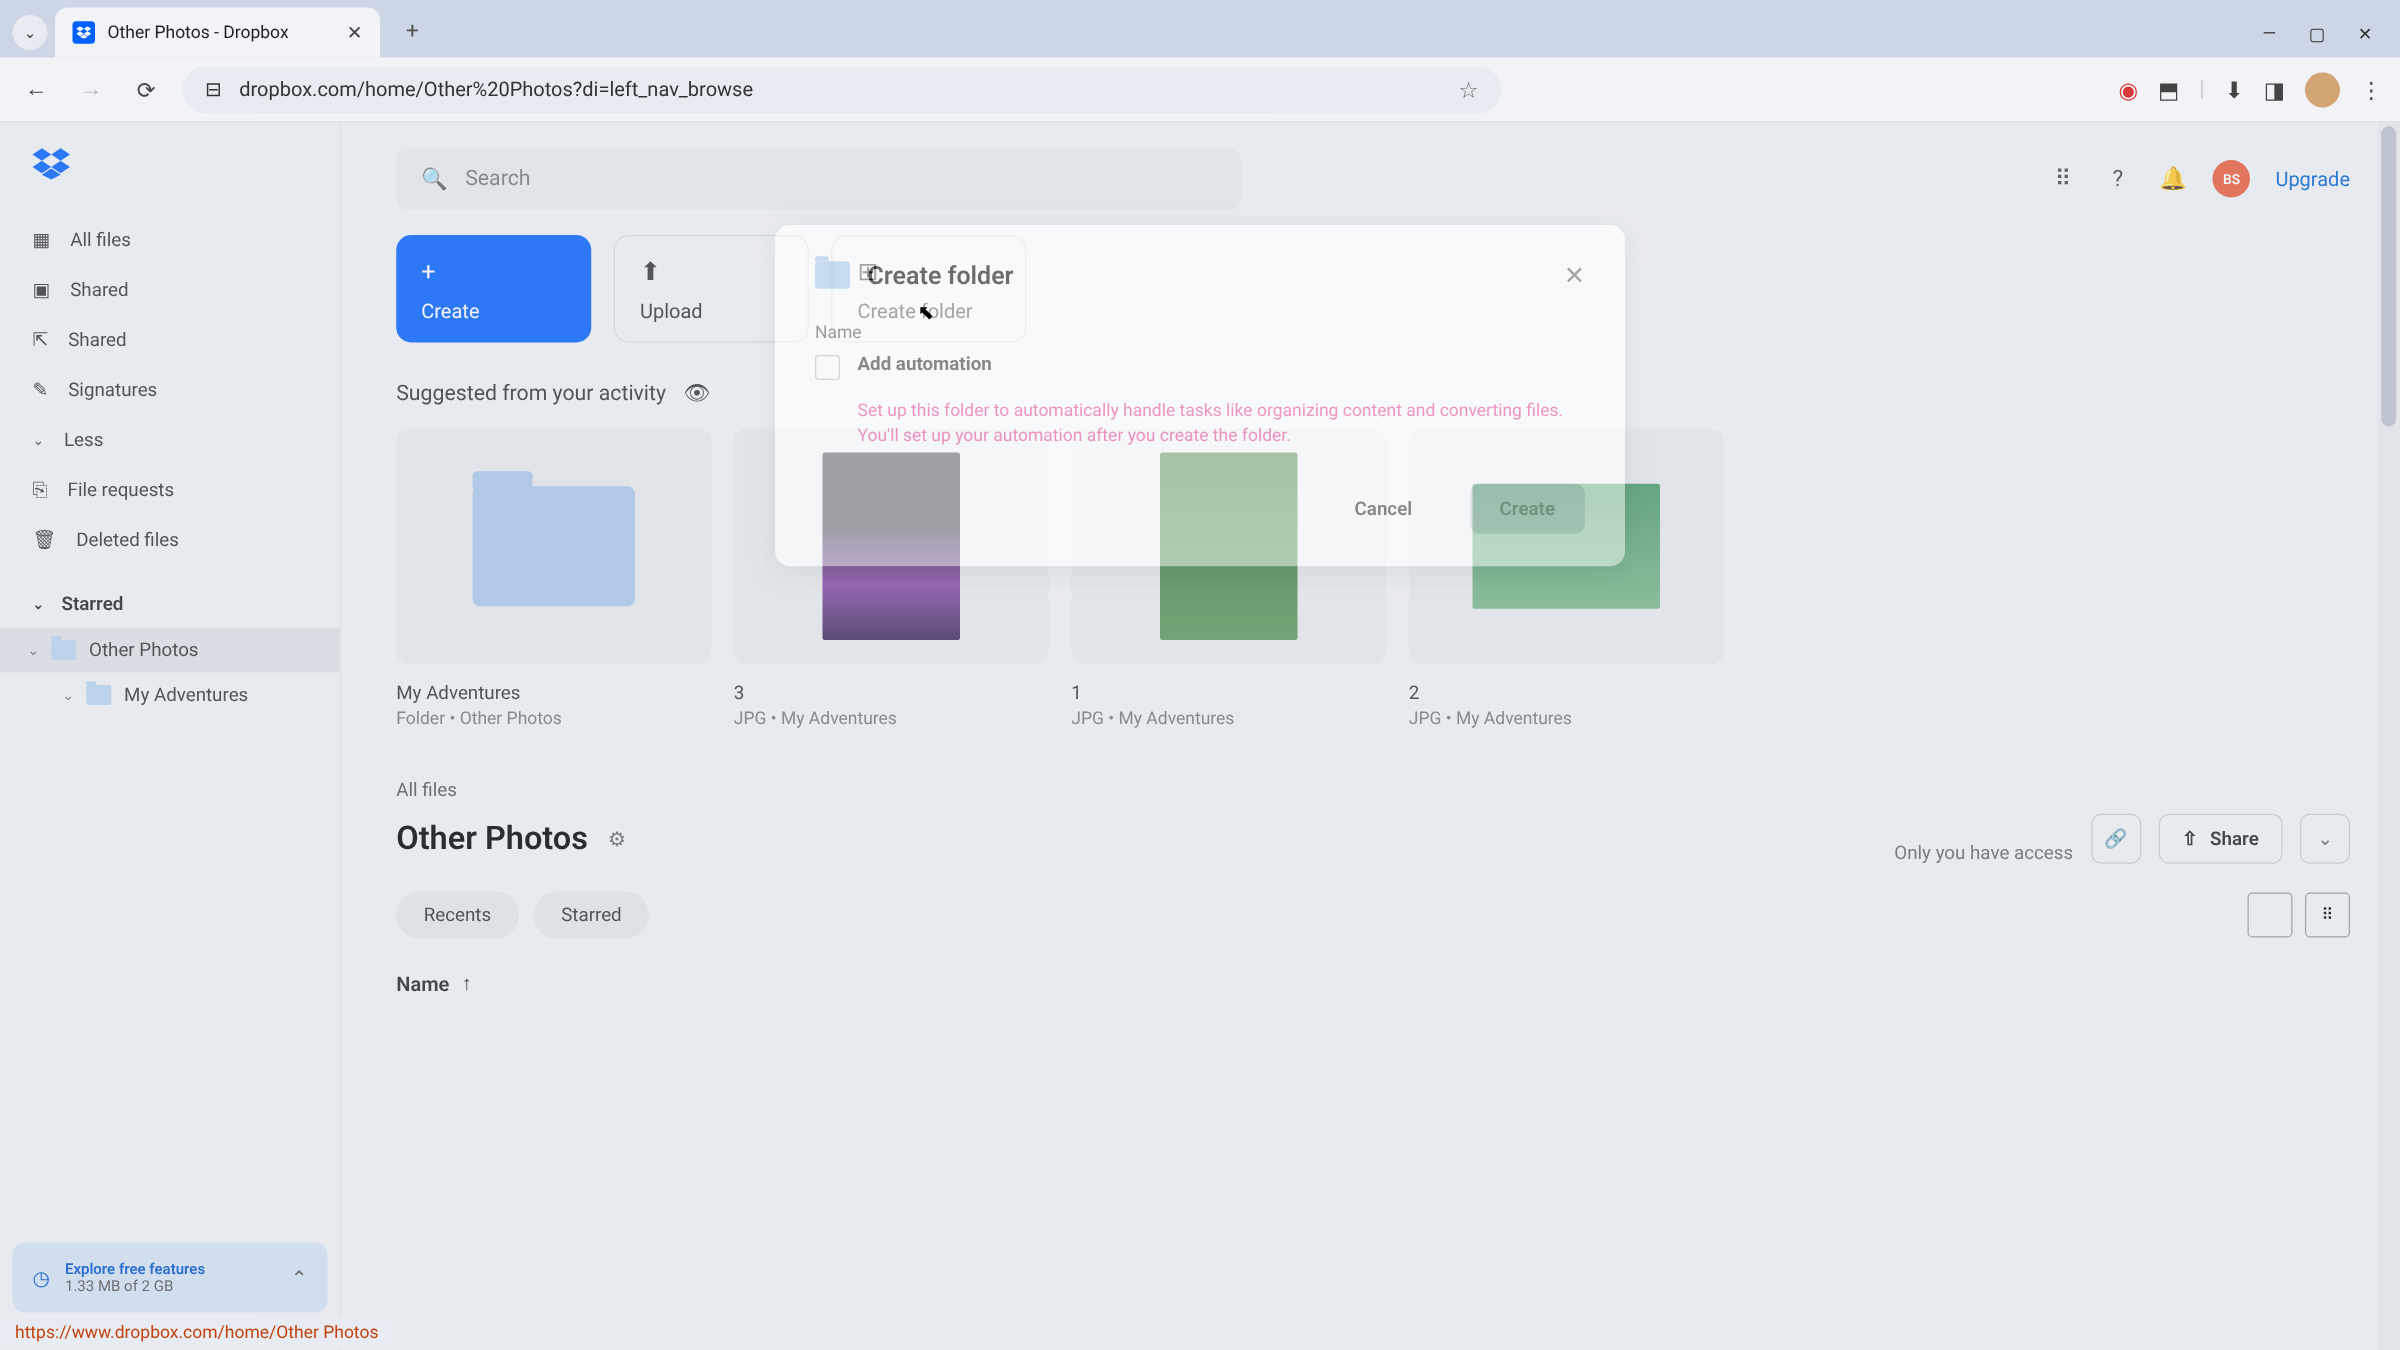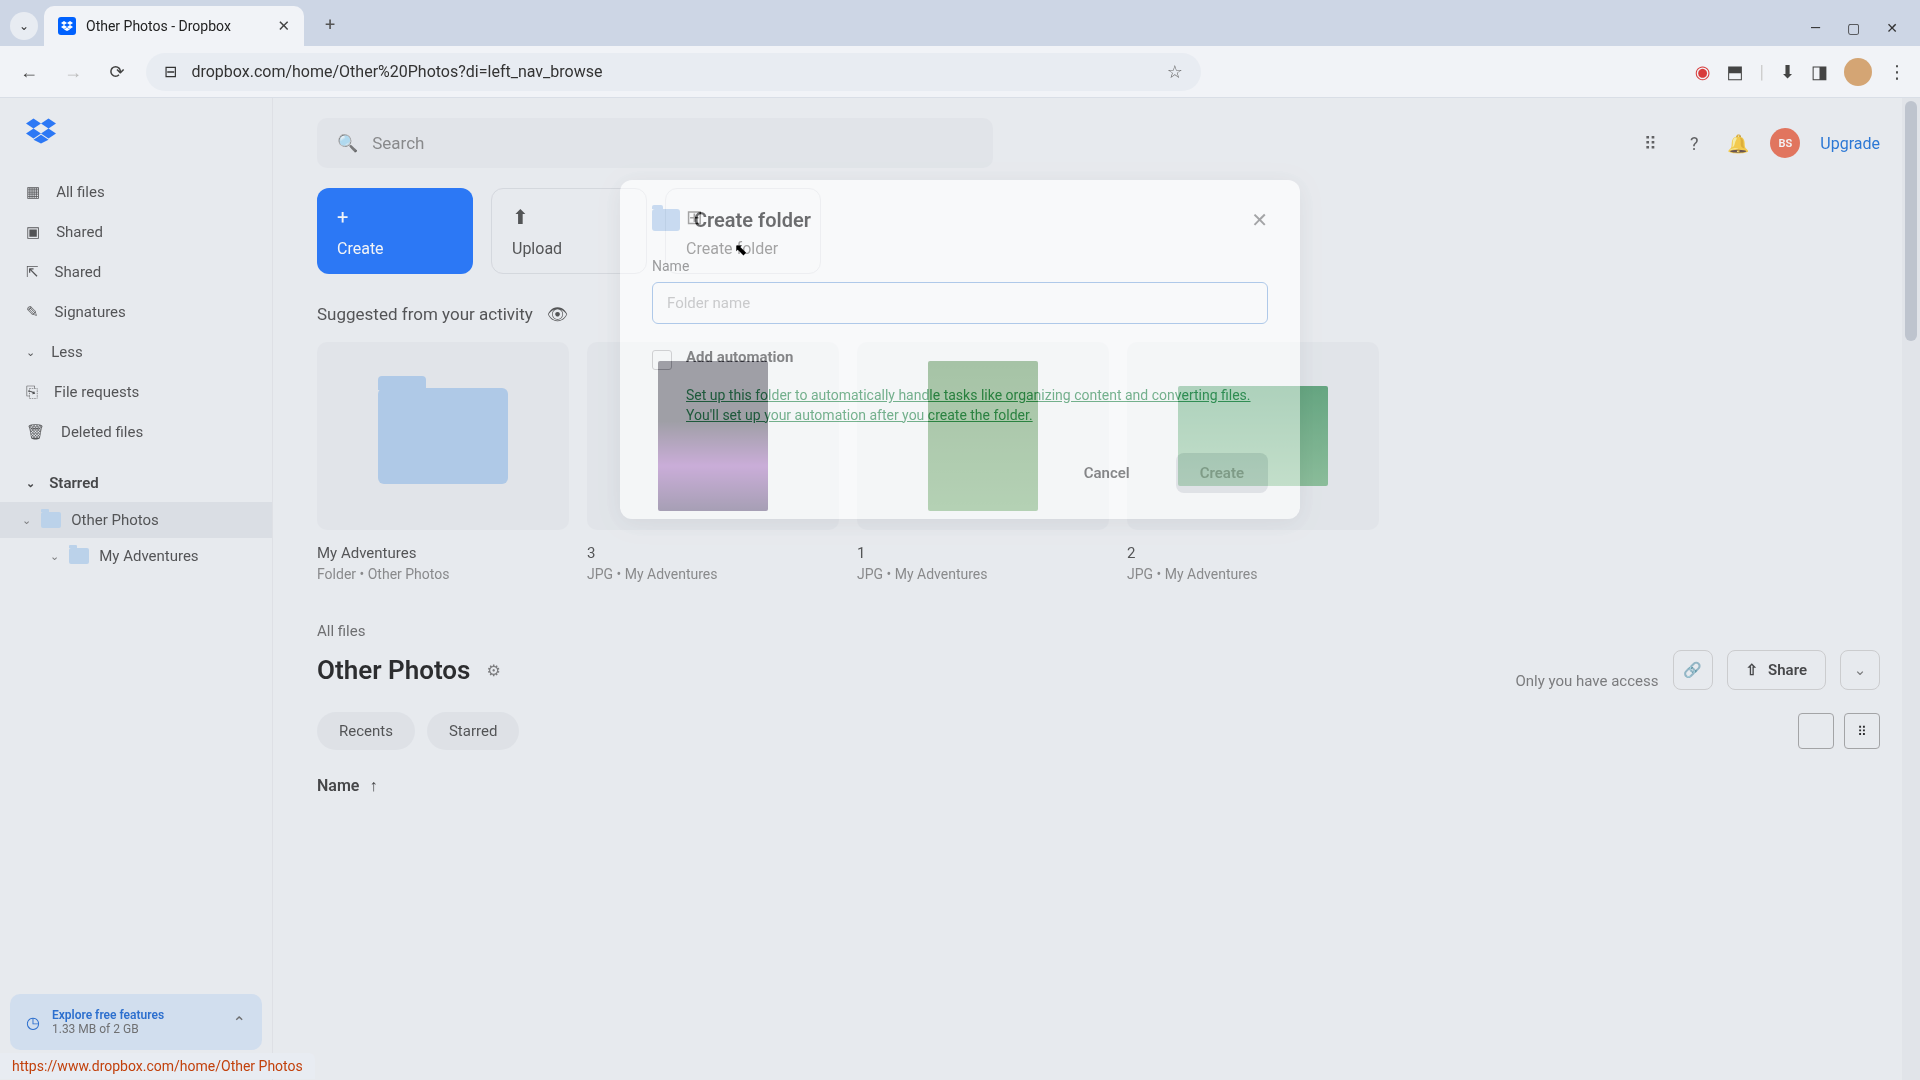--- a/index.html
+++ b/index.html
@@ -96,21 +96,21 @@
 .modal-folder-ic { width:28px; height:22px; background:#a8c8ec; border-radius:3px; position:relative; }
 .modal-folder-ic::before { content:''; position:absolute; top:-4px; left:0; width:11px; height:4px; background:#a8c8ec; border-radius:2px 2px 0 0; }
 .modal-title { font-size:20px; font-weight:600; flex:1; }
 .modal-close { font-size:20px; color:#666; }
 .modal-label { font-size:14px; color:#555; margin-bottom:8px; }
 .modal-input { width:100%; height:42px; border:1.5px solid #7aa8e0; border-radius:6px; padding:0 14px; font-size:15px; margin-bottom:24px; }
 .modal-input::placeholder { color:#aaa; }
 .auto-row { display:flex; gap:14px; margin-bottom:28px; }
 .auto-chk { width:20px; height:20px; border:1.5px solid #bbb; border-radius:3px; margin-top:2px; flex-shrink:0; }
 .auto-txt .t1 { font-size:15px; color:#333; margin-bottom:20px;font-weight:bold; }
-.auto-txt .t2 { font-size:14px; color:#15803d; line-height:1.4;text-decoration:underline; }
+.auto-txt .t2 { font-size:14px; color:#ec4899; line-height:1.4; }
 .modal-actions { display:flex; justify-content:flex-end; gap:22px; }
 .mbtn { padding:11px 24px; border-radius:8px; font-size:15px; font-weight:600; }
 .mbtn.cancel { background:transparent; color:#333; }
 .mbtn.create { background:#d8dbe0; color:#888; }
 
 .cursor { position:absolute; top:240px; left:734px; font-size:16px; color:#000; z-index:999; }
 </style>
 </head>
 <body>
 
@@ -318,21 +318,20 @@
   </div>
 
 <div class="modal-overlay">
   <div class="modal">
     <div class="modal-hdr">
       <div class="modal-folder-ic"></div>
       <div class="modal-title">Create folder</div>
       <div class="modal-close">✕</div>
     </div>
     <div class="modal-label">Name</div>
-    <input class="modal-input" placeholder="Folder name" style="">
     <div class="auto-row">
       <div class="auto-chk"></div>
       <div class="auto-txt">
         <div class="t1">Add automation</div>
         <div class="t2">Set up this folder to automatically handle tasks like organizing content and converting files. You'll set up your automation after you create the folder.</div>
       </div>
     </div>
     <div class="modal-actions">
       <div class="mbtn cancel">Cancel</div>
       <div class="mbtn create">Create</div>

